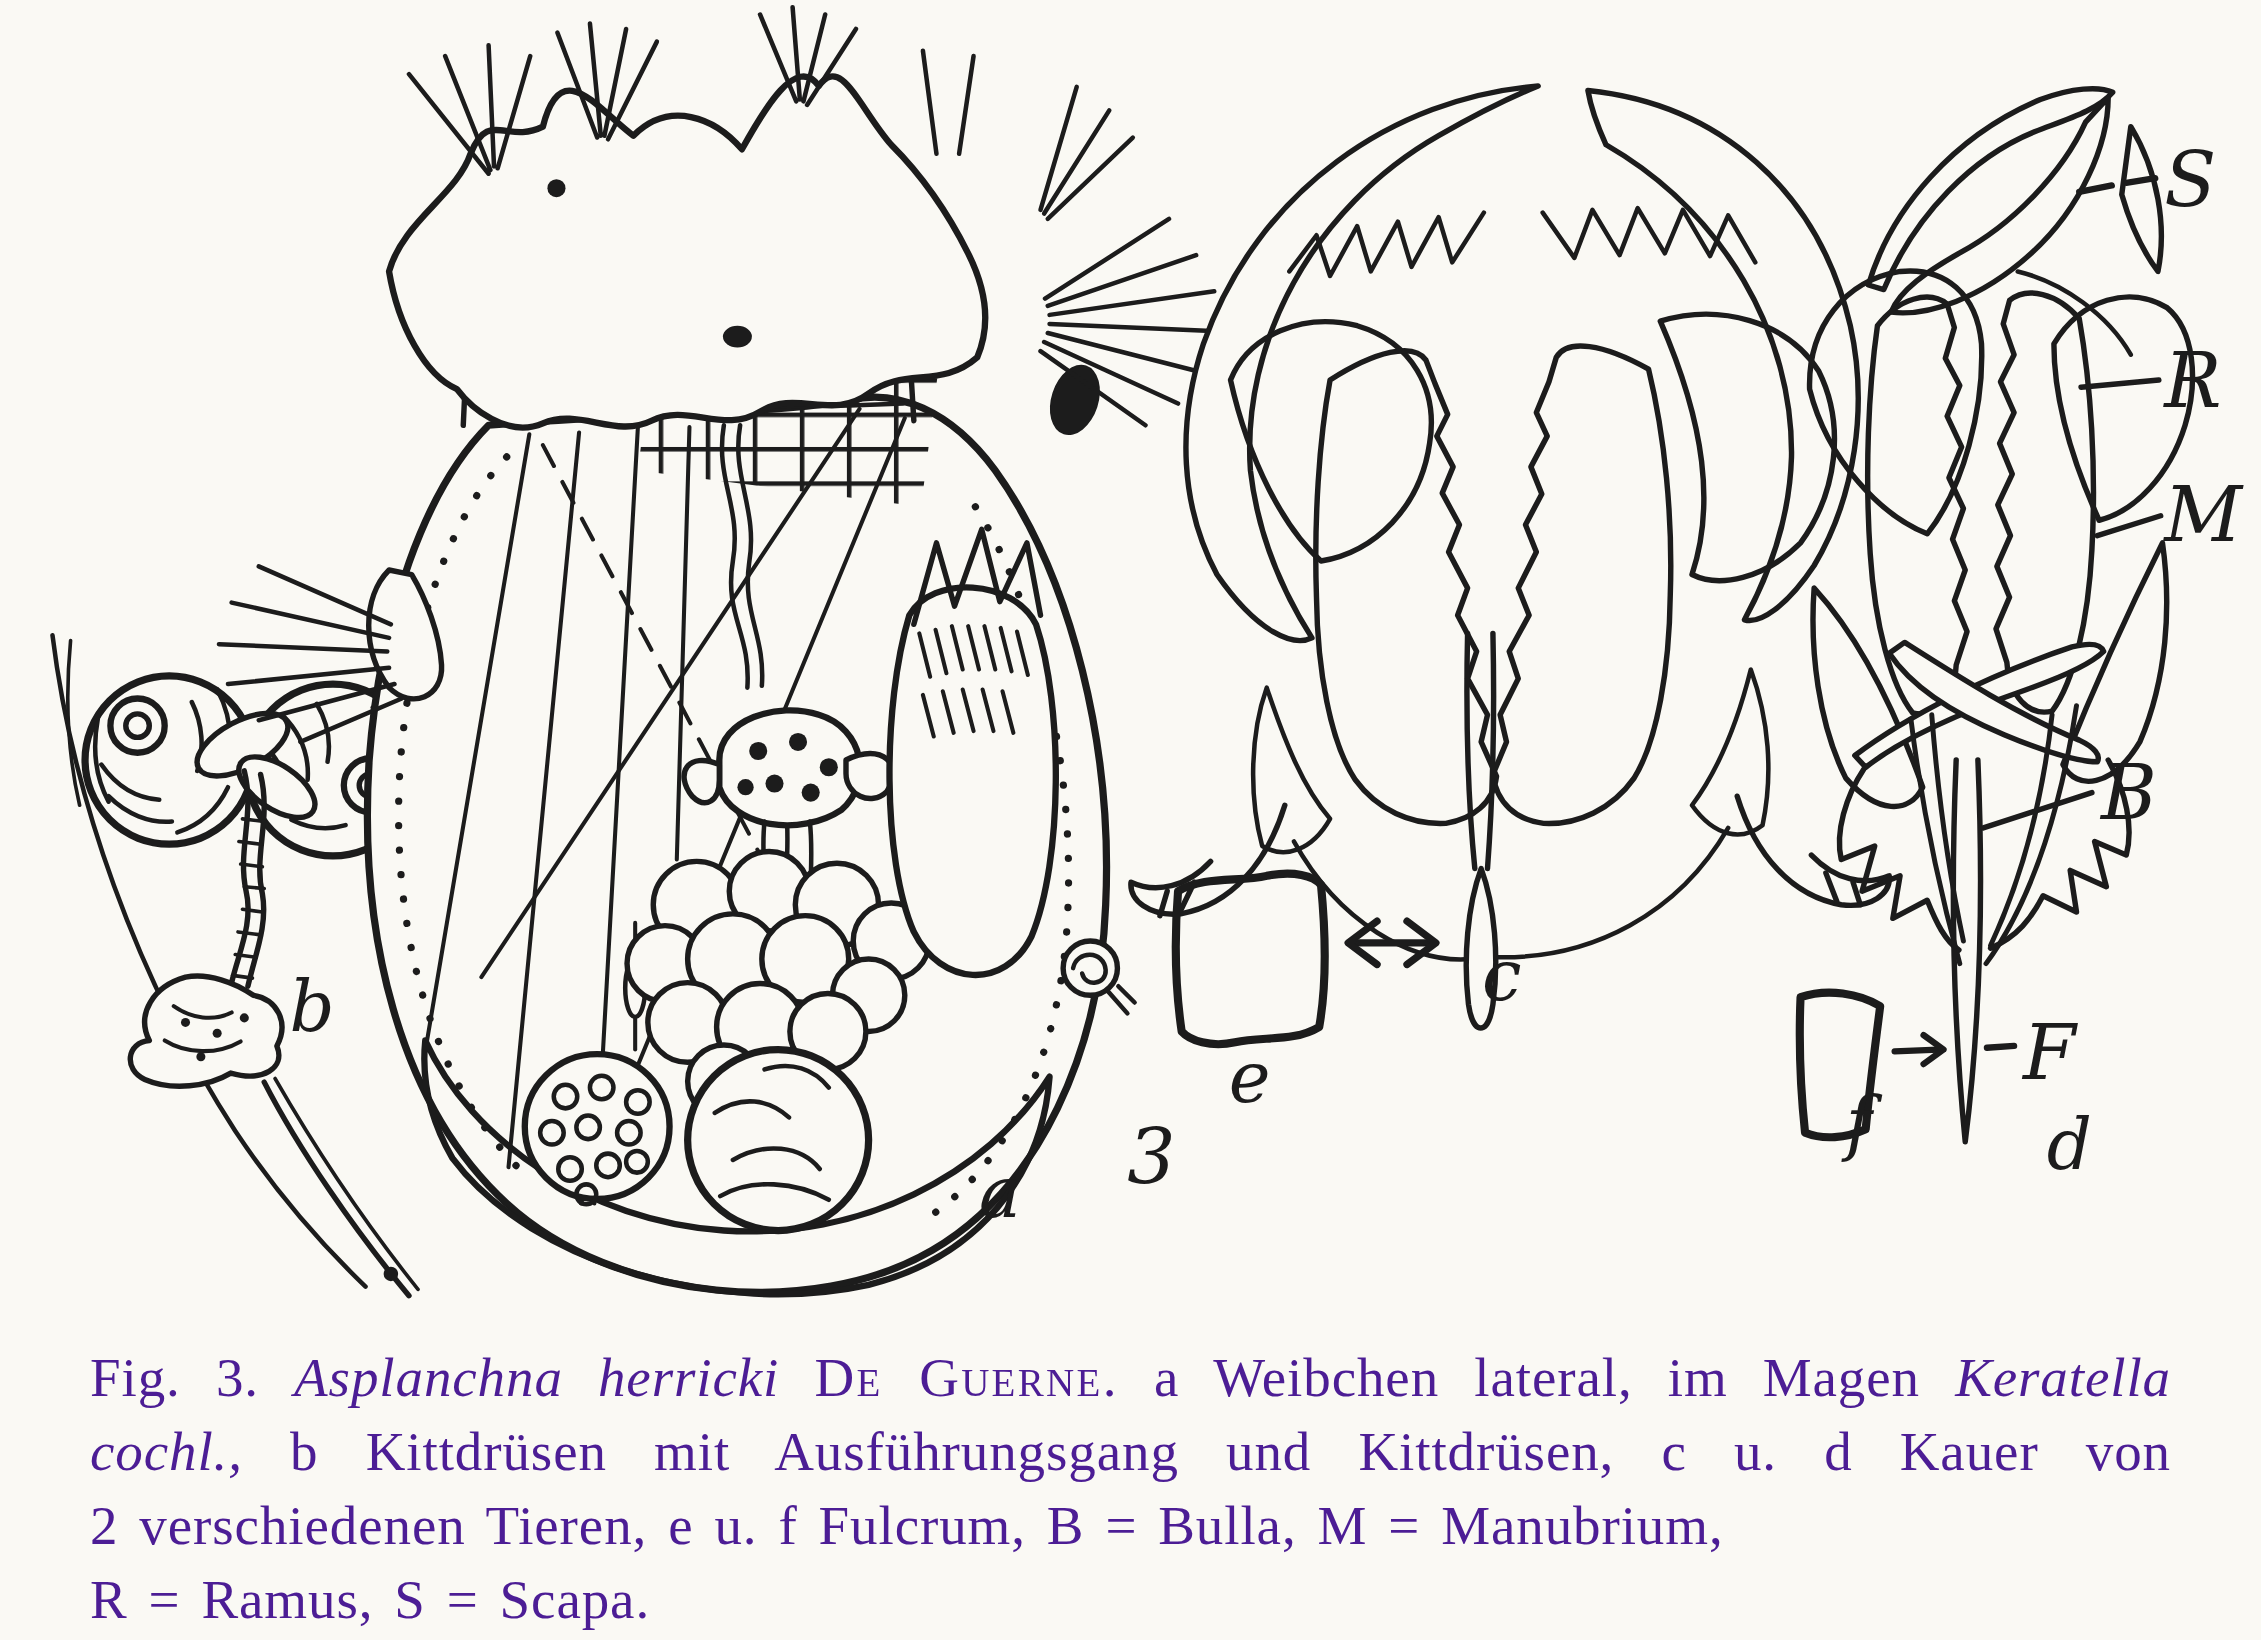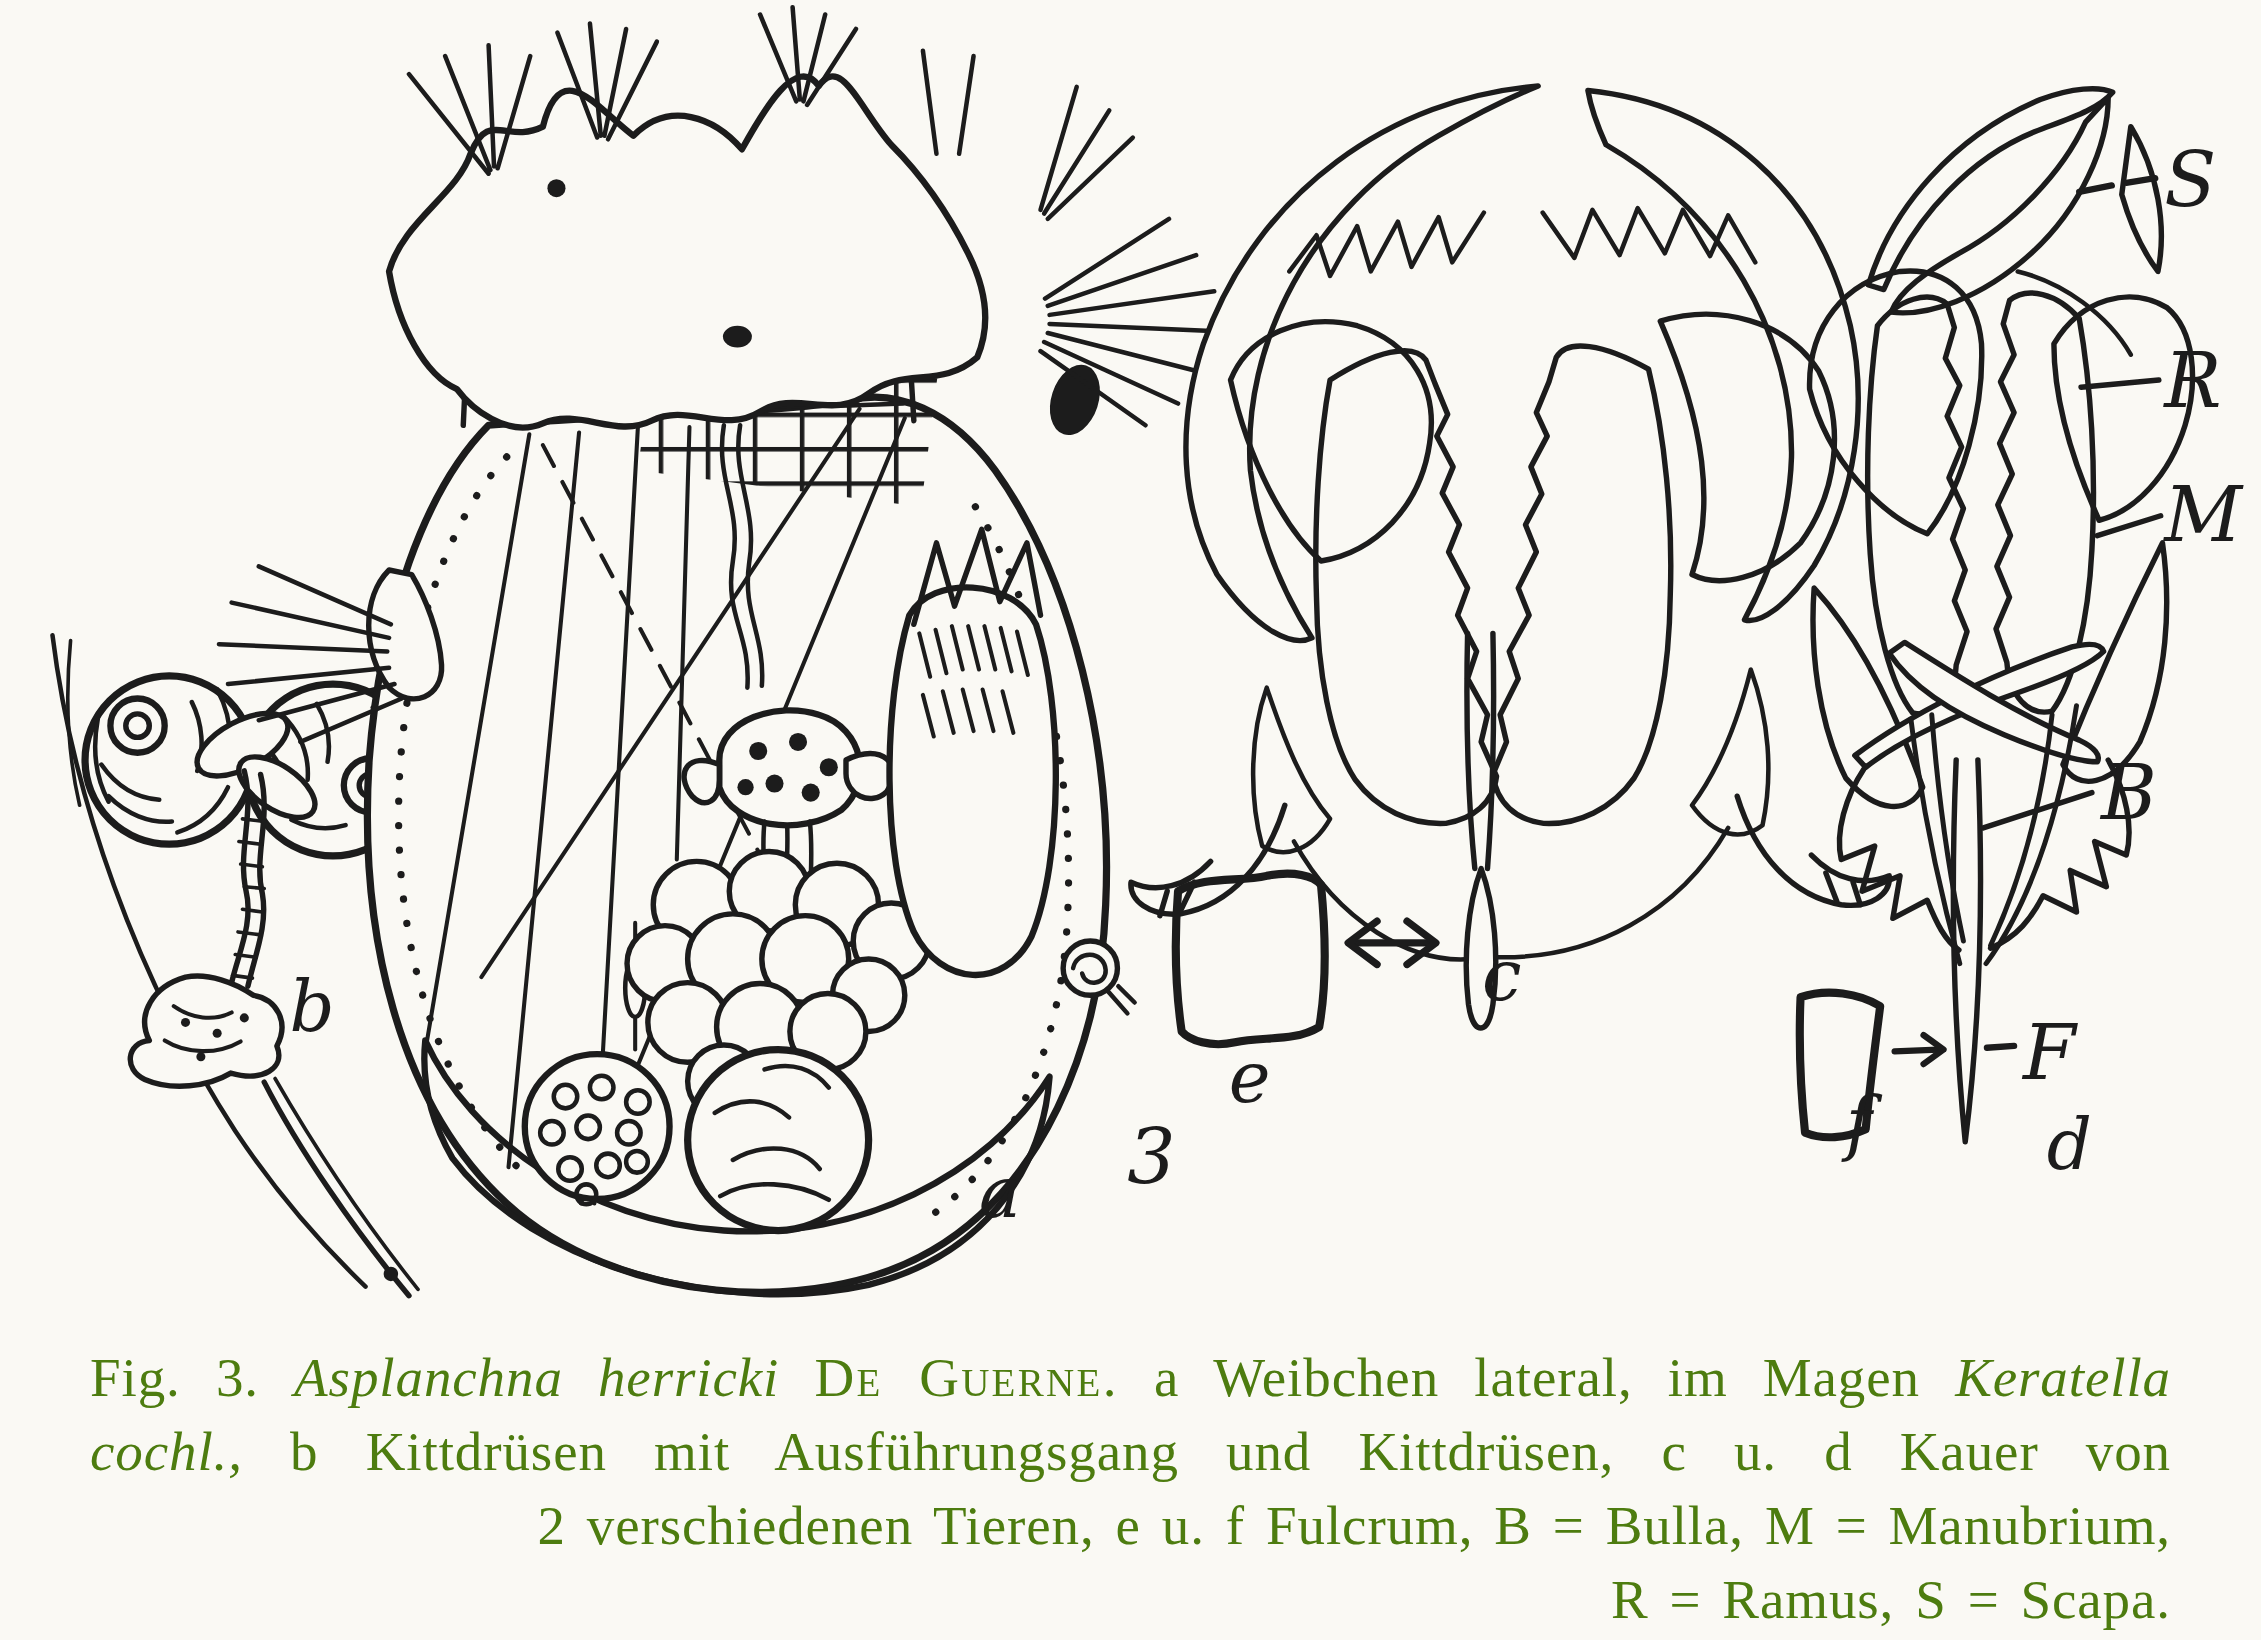--- a/index.html
+++ b/index.html
@@ -4,23 +4,23 @@
 <style>
   html,body{margin:0;padding:0;background:#d8d5cd;}
   .page{position:relative;width:2262px;height:1640px;background:#faf9f4;overflow:hidden;
         font-family:"Liberation Serif",serif;color:#1c1c1c;}
   .plate-svg{position:absolute;left:0;top:0;}
   .ink{stroke:#1c1c1c;fill:none;stroke-linecap:round;stroke-linejoin:round;}
   .paper{fill:#faf9f4;}
   .inkfill{fill:#1c1c1c;stroke:none;}
   .hand{font-family:"DejaVu Serif",serif;font-style:italic;fill:#1c1c1c;stroke:none;}
   .caption{position:absolute;left:90px;top:1341px;width:2081px;}
-  .cap-line{margin:0;font-size:55px;line-height:74px;letter-spacing:0.9px;word-spacing:6.3px;color:#4d7c0f;}
+  .cap-line{margin:0;font-size:55px;line-height:74px;letter-spacing:0.9px;word-spacing:6.3px;color:#4c1d95;}
   .cap-just{text-align:justify;text-align-last:justify;}
-  .cap-center{text-align:right;}
+  .cap-center{text-align:left;}
   .it{font-style:italic;}
   .sc{font-variant:small-caps;letter-spacing:2.3px;}
 </style>
 </head>
 <body>
 
 <div class="page">
 
 <svg class="plate-svg" width="2262" height="1321" viewBox="0 0 2500 1460">
   <defs>

